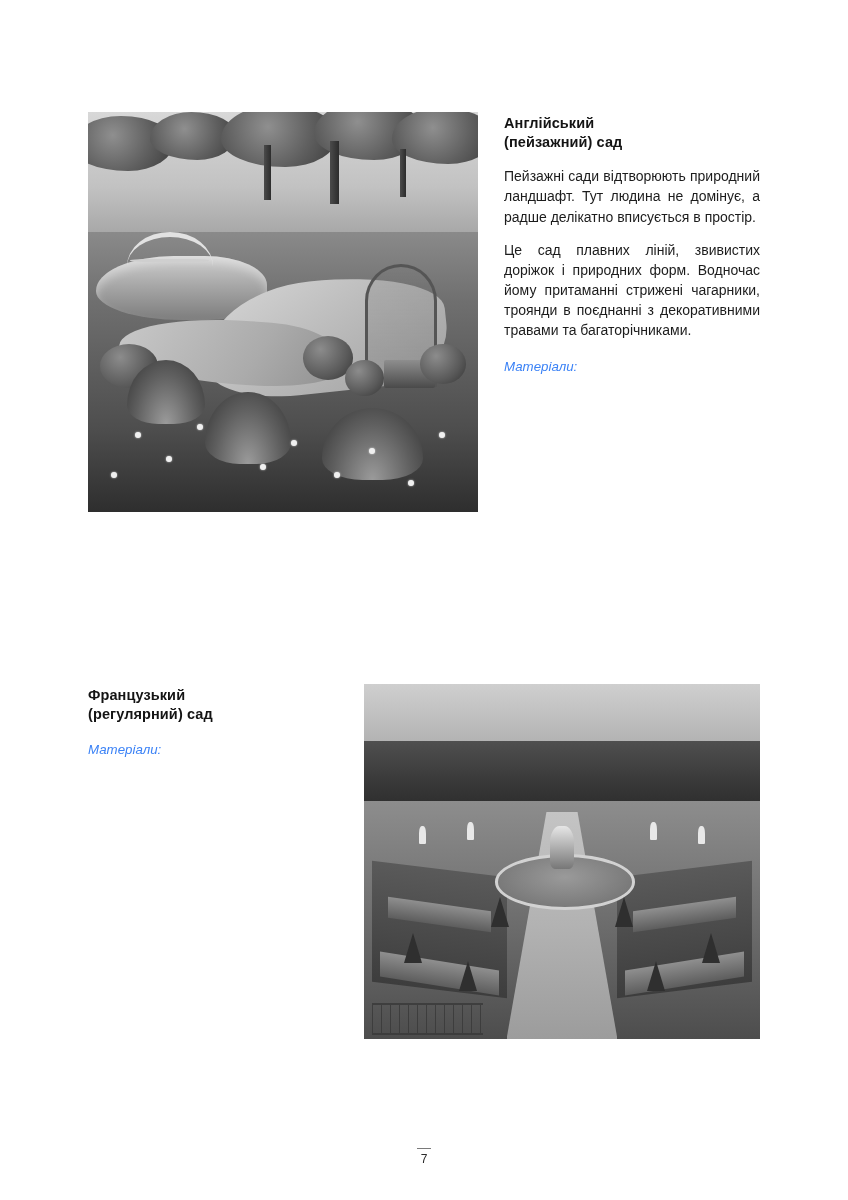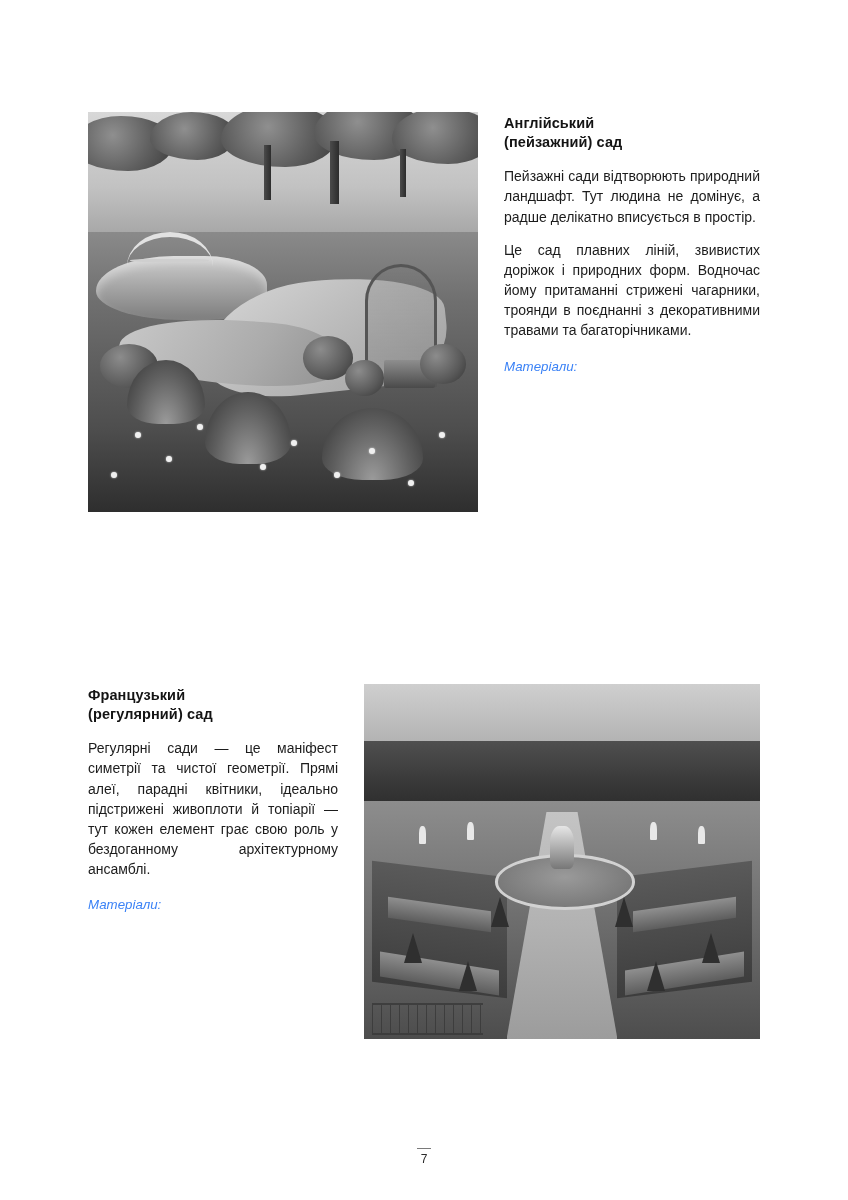--- a/index.html
+++ b/index.html
@@ -314,21 +314,20 @@
       <p class="body">Це сад плавних ліній, звивистих доріжок і природних форм. Водночас йому притаманні стрижені чагарники, троянди в поєднанні з декоративними травами та багаторічниками.</p>
       <p class="materials-label">Матеріали:</p>
     </div>
   </div>
 
   <div class="section-two">
 
     <div class="col-text-fr">
       <h2 class="heading">Французький
 (регулярний) сад</h2>
-      <p class="body tight">Регулярні сади — це маніфест симетрії та чистої геометрії. Прямі алеї, парадні квітники, ідеально підстрижені живоплоти й топіарії — тут кожен елемент грає свою роль у бездоганному архітектурному ансамблі.</p>
       <p class="materials-label">Матеріали:</p>
     </div>
 
     <div class="photo-fr">
       <div class="fr-sky"></div>
       <div class="fr-hedge-back"></div>
       <div class="fr-ground"></div>
       <div class="fr-gravel"></div>
       <div class="fr-lawn-l"></div>
       <div class="fr-lawn-r"></div>

